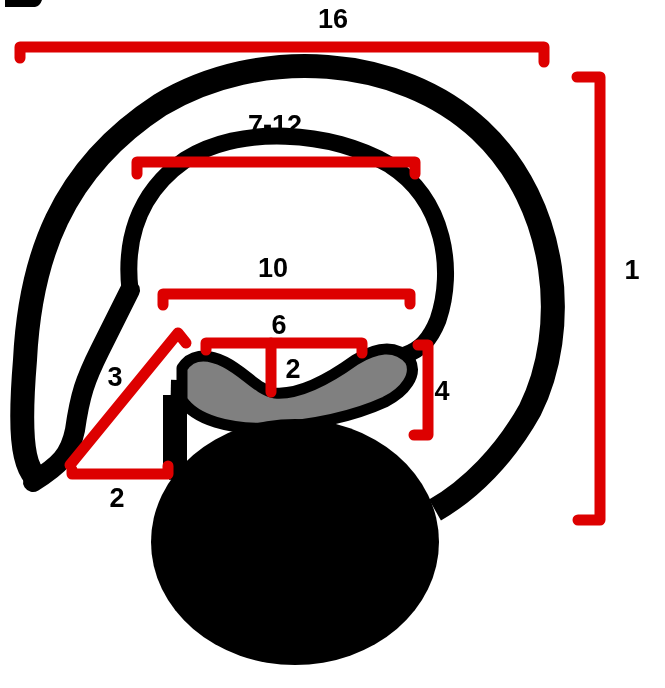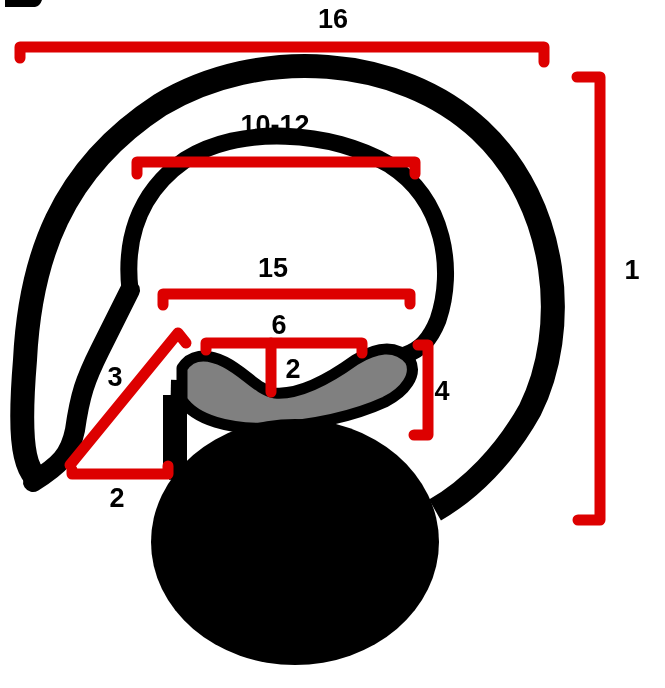--- a/index.html
+++ b/index.html
@@ -43,19 +43,19 @@
     <path d="M418 345 L428 345 L428 435 L414 435"></path>
 
     <path d="M70 465 L178 333 L186 343"></path>
 
     <path d="M72 470 L72 474 L168 474 L168 466"></path>
   </g>
 </svg>
 
 <div class="label" style="left:297px; top:19px;margin-left:36px;">16</div>
 <div class="label" style="left:632px; top:270px;">1</div>
-<div class="label" style="left:275px; top:125px;">10-12</div>
-<div class="label" style="left:273px; top:268px;">15</div>
+<div class="label" style="left:275px; top:125px;">7-12</div>
+<div class="label" style="left:273px; top:268px;">10</div>
 <div class="label" style="left:279px; top:325px;">6</div>
 <div class="label" style="left:293px; top:369px;">2</div>
 <div class="label" style="left:442px; top:391px;">4</div>
 <div class="label" style="left:115px; top:377px;">3</div>
 <div class="label" style="left:117px; top:498px;">2</div>
 
 </body></html>

